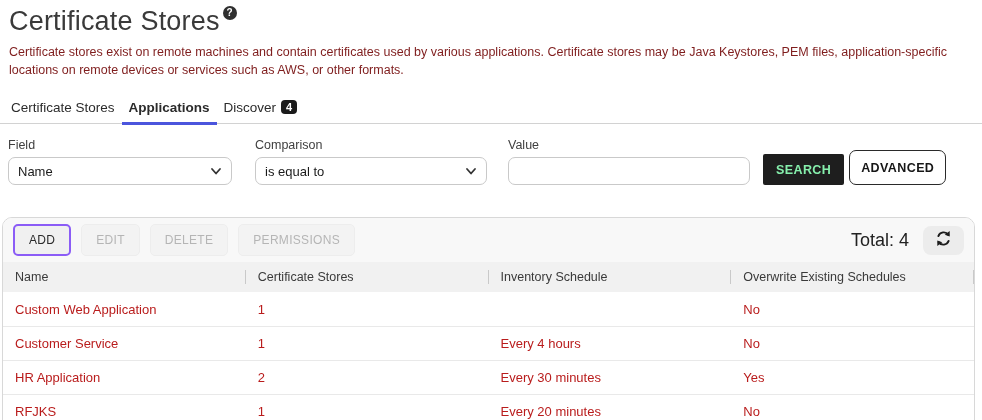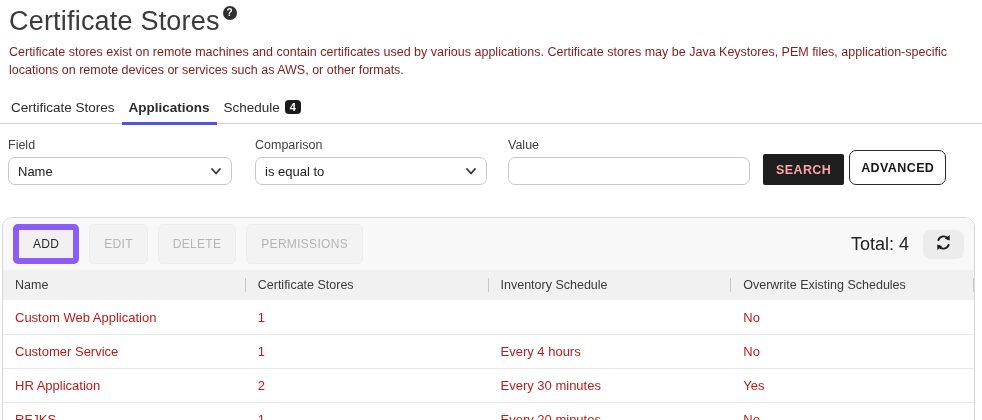--- a/index.html
+++ b/index.html
@@ -55,42 +55,42 @@
     color: #1a1a1a; cursor: pointer;
   }
   .chevron { display: flex; }
   .text-input {
     height: 28px; width: 100%; border: 1px solid #c9c9c9; border-radius: 7px;
     padding: 0 9px; font-size: 13px; font-family: inherit;
   }
   .filter-buttons { display: flex; align-items: flex-end; margin-left: 13px; gap: 5px; }
   .btn-search {
     height: 31px; padding: 0 13px; background: var(--dark-btn, #1e1e1e);
-    color: #fca5a5; border: none; border-radius: 2px; font-family: inherit;
+    color: #86efac; border: none; border-radius: 2px; font-family: inherit;
     font-size: 12.5px; font-weight: 700; letter-spacing: 0.4px; cursor: pointer;
   }
   .btn-advanced {
     height: 35px; padding: 0 11px; background: #fff; color: #161616;
     border: 1.5px solid #2a2a2a; border-radius: 7px; font-family: inherit;
     font-size: 12.5px; font-weight: 700; letter-spacing: 0.4px; cursor: pointer;
   }
   
   .panel {
     margin: 32px 7px 0 2px; border: 1px solid #d8d8d8;
     border-radius: 10px 10px 0 0; overflow: hidden; background: #fff;
   }
   .toolbar {
     display: flex; align-items: center; padding: 6px 10px;
     background: #f8f8f8; gap: 10px;
   }
   .tbtn {
     padding: 7px 14px; border-radius: 5px; font-family: inherit;
     font-size: 12px; font-weight: 500; letter-spacing: 0.3px; cursor: pointer;
   }
-  .tbtn.enabled { background: #f0f0f0; border: 6px solid #8b5cf6; color: #2a2a2a; }
+  .tbtn.enabled { background: #f0f0f0; border: 2px solid #8b5cf6; color: #2a2a2a; }
   .tbtn.disabled { background: #f3f3f3; border: 1px solid #ededed; color: #b5b5b5; cursor: default; }
   .toolbar-right { margin-left: auto; display: flex; align-items: center; }
   .total-label { font-size: 18px; color: #222; }
   .btn-refresh {
     margin-left: 14px; width: 41px; height: 29px; border: none;
     background: #ececec; border-radius: 8px; display: flex;
     align-items: center; justify-content: center; cursor: pointer;
   }
   table.grid { width: 100%; border-collapse: collapse; table-layout: fixed; }
   .grid th {
@@ -113,21 +113,21 @@
 <body>
 
 <div class="header">
   <h1 class="page-title"><span>Certificate Stores</span><span class="help-icon">?</span></h1>
   <p class="page-desc">Certificate stores exist on remote machines and contain certificates used by various applications. Certificate stores may be Java Keystores, PEM files, application-specific locations on remote devices or services such as AWS, or other formats.</p>
 </div>
 
 <div class="tabbar">
     <div class="tab"><span>Certificate Stores</span></div>
     <div class="tab active"><span>Applications</span></div>
-    <div class="tab"><span>Schedule</span><span class="tab-badge">4</span></div>
+    <div class="tab"><span>Discover</span><span class="tab-badge">4</span></div>
   </div>
 
 <div class="filter-row">
   <div class="fgroup g-field">
     <span class="flabel">Field</span>
     <div class="select-box">
       <span>Name</span>
       <span class="chevron">
         <svg width="12" height="12" viewBox="0 0 12 12">
             <polyline points="2,4 6,8.5 10,4" fill="none" stroke="#333" stroke-width="1.8" stroke-linecap="round" stroke-linejoin="round"></polyline>

